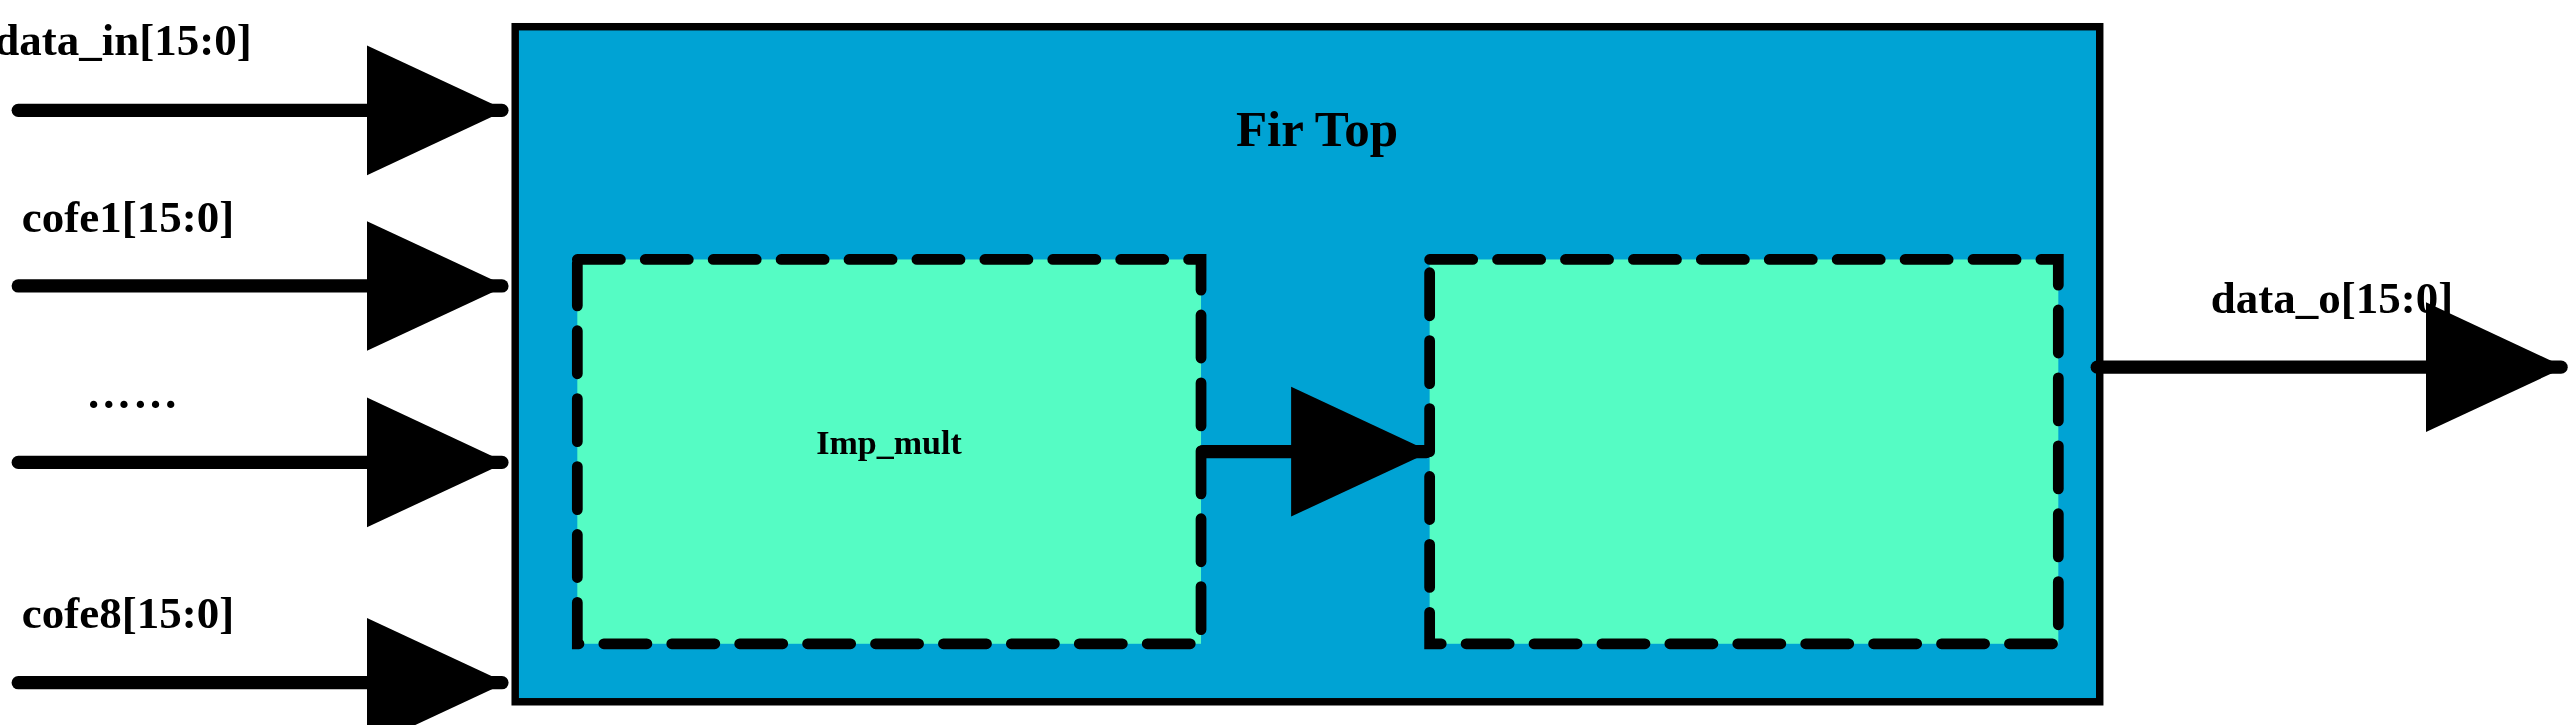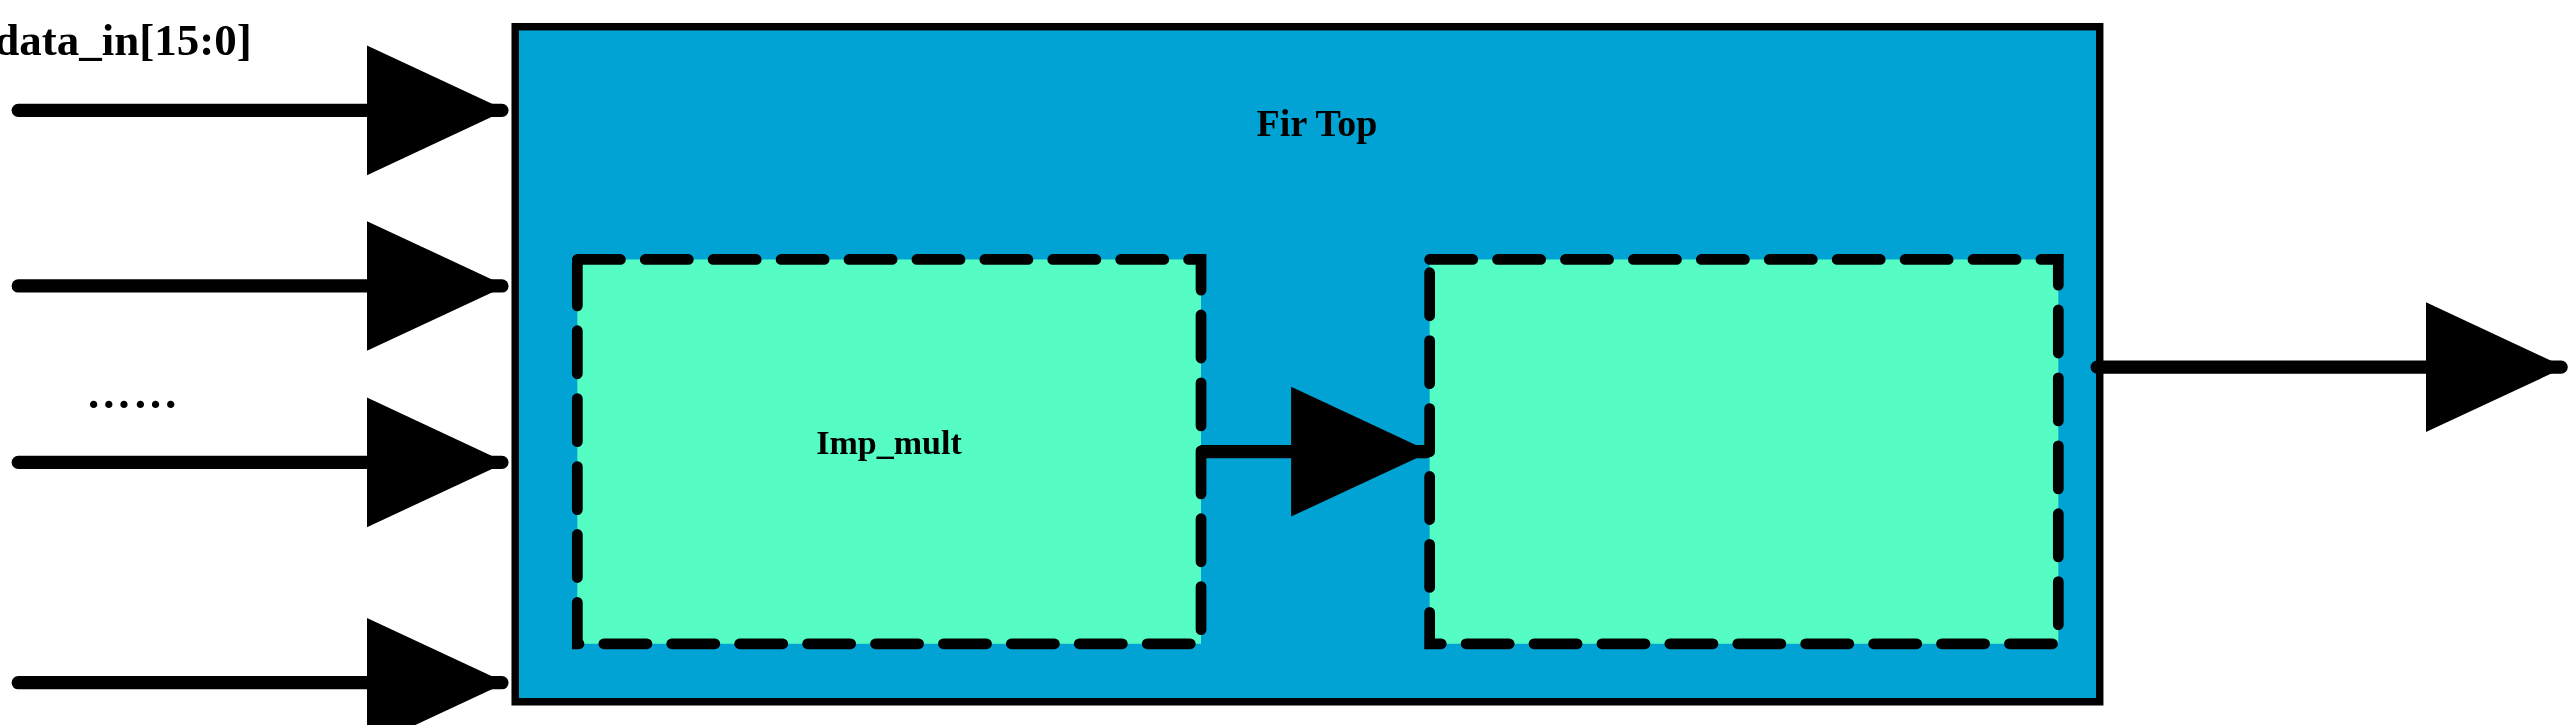--- a/index.html
+++ b/index.html
@@ -25,21 +25,21 @@
     height: 726px;
   }
   .lbl {
     position: absolute;
     color: #000000;
     white-space: nowrap;
     line-height: 1;
     font-weight: 700;
   }
   .lbl-port { font-size: 45px; }
-  .lbl-title { font-size: 38px; }
+  .lbl-title { font-size: 51px; }
   .lbl-block { font-size: 34px; }
   .lbl-ellipsis {
     font-size: 45px;
     letter-spacing: 1.7px;
   }
   .centerx { transform: translateX(-50%); }
 </style>
 </head>
 <body>
 
@@ -66,24 +66,27 @@
 
     <line x1="22" y1="824" x2="606" y2="824" stroke="#000000" stroke-width="16" stroke-linecap="round" marker-end="url(#arrowhead)"></line>
 
     <line x1="1452" y1="545" x2="1722" y2="545" stroke="#000000" stroke-width="16" stroke-linecap="round" marker-end="url(#arrowhead)"></line>
 
     <line x1="2532" y1="443" x2="3092" y2="443" stroke="#000000" stroke-width="16" stroke-linecap="round" marker-end="url(#arrowhead)"></line>
   </svg>
 
   <div class="lbl lbl-port centerx" style="left:123px; top:18px;">data_in[15:0]</div>
 
+  <div class="lbl lbl-port centerx" style="left:128px; top:195px;">cofe1[15:0]</div>
 
   <div class="lbl lbl-ellipsis centerx" style="left:133px; top:371px;">……</div>
 
+  <div class="lbl lbl-port centerx" style="left:128px; top:591px;">cofe8[15:0]</div>
 
   <div class="lbl lbl-title centerx" style="left:1317px; top:104px;">Fir Top</div>
 
   <div class="lbl lbl-block centerx" style="left:889px; top:426px;">Imp_mult</div>
 
 
+  <div class="lbl lbl-port centerx" style="left:2332px; top:276px;">data_o[15:0]</div>
 
 </div>
 
 
 </body></html>

